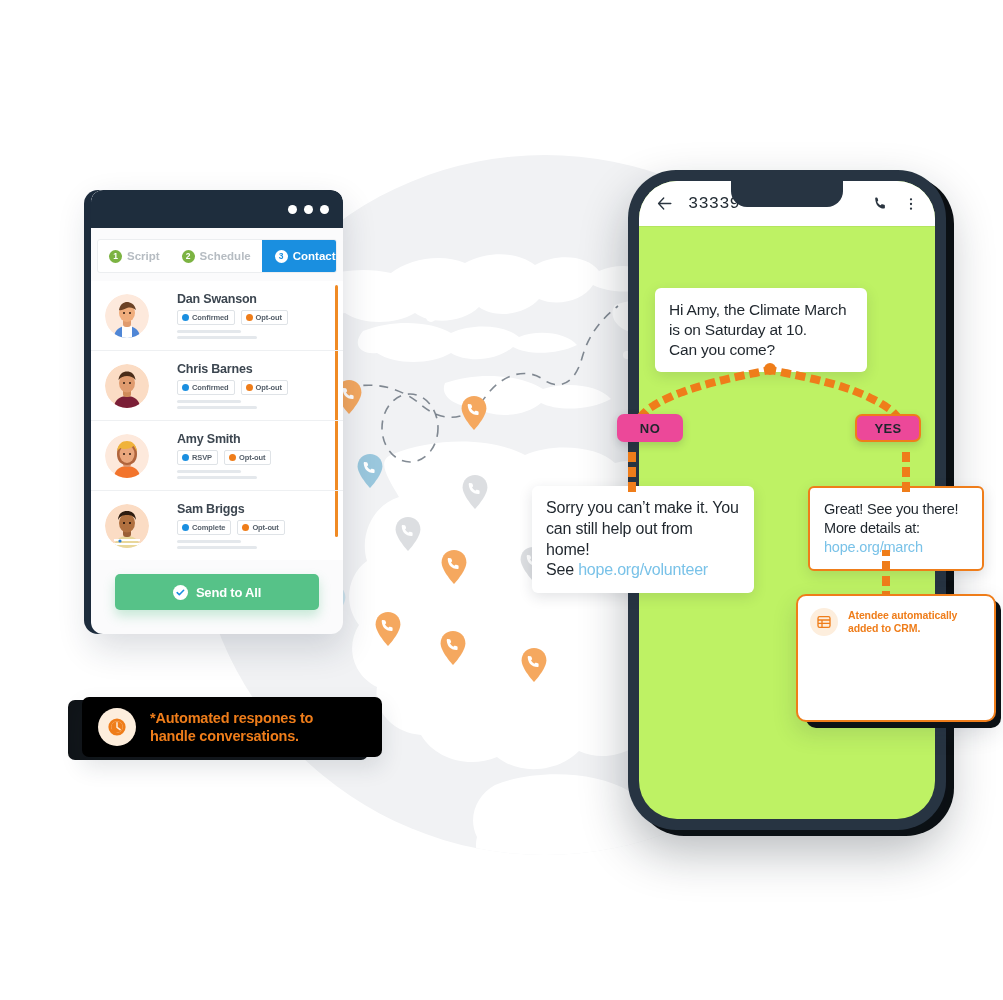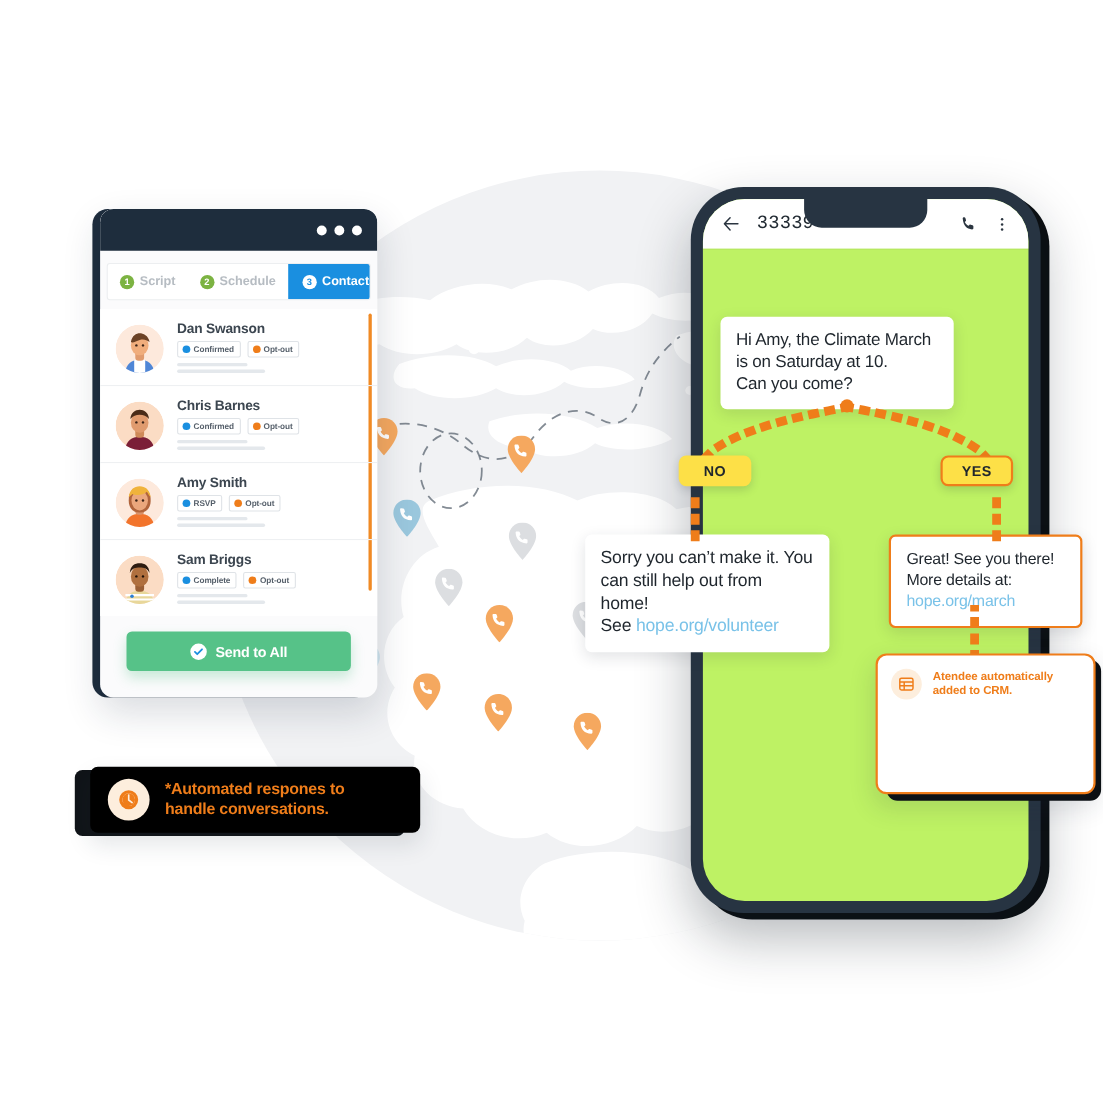--- a/index.html
+++ b/index.html
@@ -49,21 +49,21 @@
   .tab{display:flex;align-items:center;gap:5px;padding:0 11px;font-size:11.5px;font-weight:700;color:#b6bcc2;}
   .tab .num{
     width:13px;height:13px;border-radius:50%;background:#7cb342;color:#fff;
     font-size:8.5px;font-weight:700;display:flex;align-items:center;justify-content:center;
   }
   .tab.active{background:#1a8fe0;color:#ffffff;margin-left:auto;padding:0 13px;}
   .tab.active .num{background:#ffffff;color:#1a8fe0;}
 
   .contact-list{margin:8px 0 0 0;background:#ffffff;position:relative;}
   .contact{
-    display:flex;align-items:flex-end;gap:12px;padding:11px 10px 11px 14px;
+    display:flex;align-items:center;gap:28px;padding:11px 10px 11px 14px;
     border-bottom:1px solid #eef0f2;position:relative;
   }
   .contact:last-child{border-bottom:none;}
   .avatar{width:44px;height:44px;border-radius:50%;flex:0 0 44px;overflow:hidden;position:relative;}
   .avatar svg{width:100%;height:100%;display:block;}
   .cname{font-size:12.5px;font-weight:700;color:#3c4650;letter-spacing:-.2px;}
   .badges{display:flex;gap:6px;margin-top:4px;}
   .badge{
     display:inline-flex;align-items:center;gap:3px;border:1px solid #dfe3e7;border-radius:2px;
     background:#fff;font-size:7.5px;font-weight:700;color:#555f6a;padding:2px 5px 2px 4px;letter-spacing:-.1px;
@@ -135,21 +135,21 @@
   }
   .bubble .lnk{color:#79c2e8;}
   .bubble.outlined{border:2px solid #ef7d1a;}
 
   #bubble-intro{left:655px;top:288px;width:212px;}
   #bubble-no{left:532px;top:486px;width:222px;font-size:16px;}
   #bubble-yes{left:808px;top:486px;width:176px;font-size:14.5px;}
 
   
   .chip{
-    position:absolute;height:28px;border-radius:7px;background:#fde047;display:flex;align-items:center;
+    position:absolute;height:28px;border-radius:7px;background:#ec4899;display:flex;align-items:center;
     justify-content:center;font-size:13px;font-weight:700;color:#1f262d;letter-spacing:.4px;
     box-shadow:0 3px 9px rgba(30,40,52,.18);z-index:4;
   }
   #chip-no{left:617px;top:414px;width:66px;}
   #chip-yes{left:855px;top:414px;width:66px;border:2px solid #ef7d1a;box-sizing:border-box;}
 
   
   .branch-svg{position:absolute;left:520px;top:360px;width:470px;height:260px;z-index:2;}
   .stem-svg{position:absolute;left:808px;top:550px;width:120px;height:70px;z-index:2;}
 

